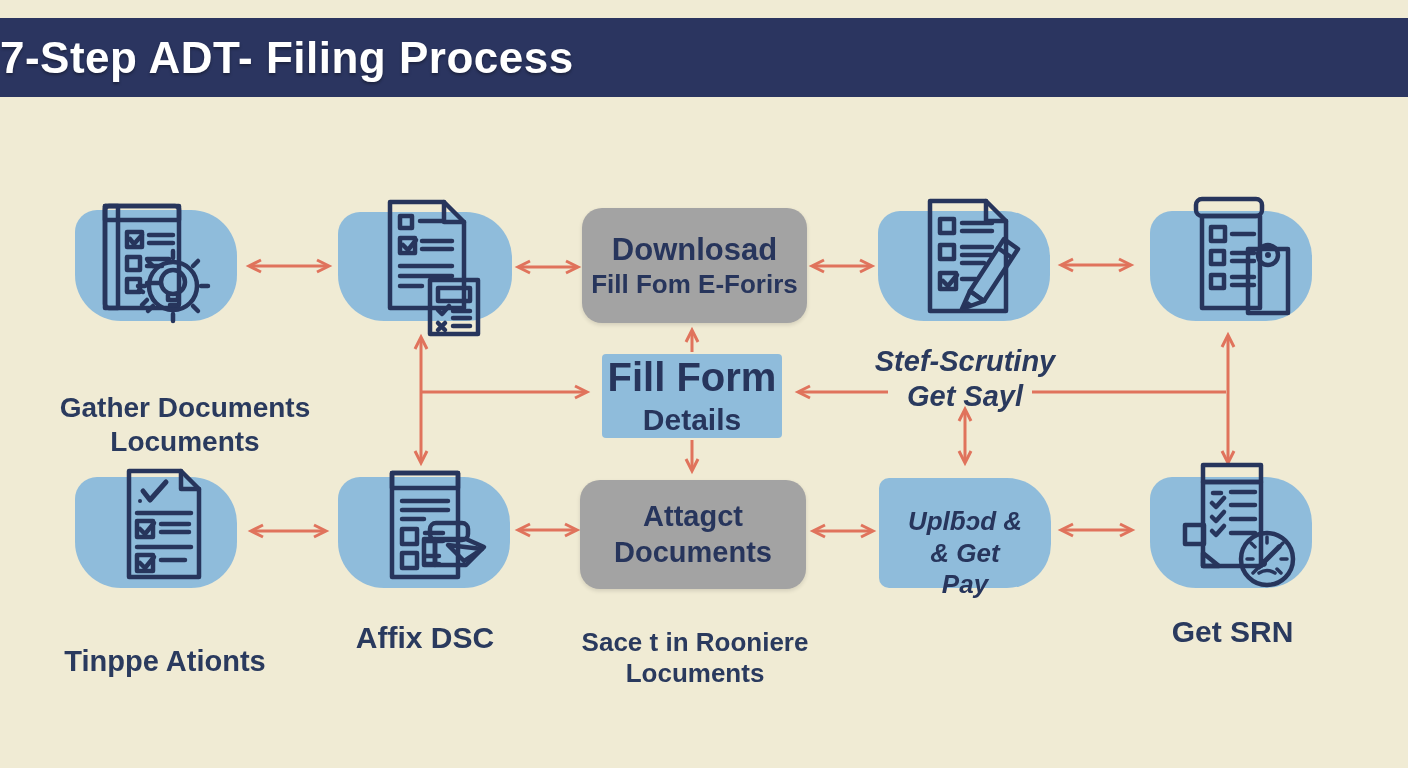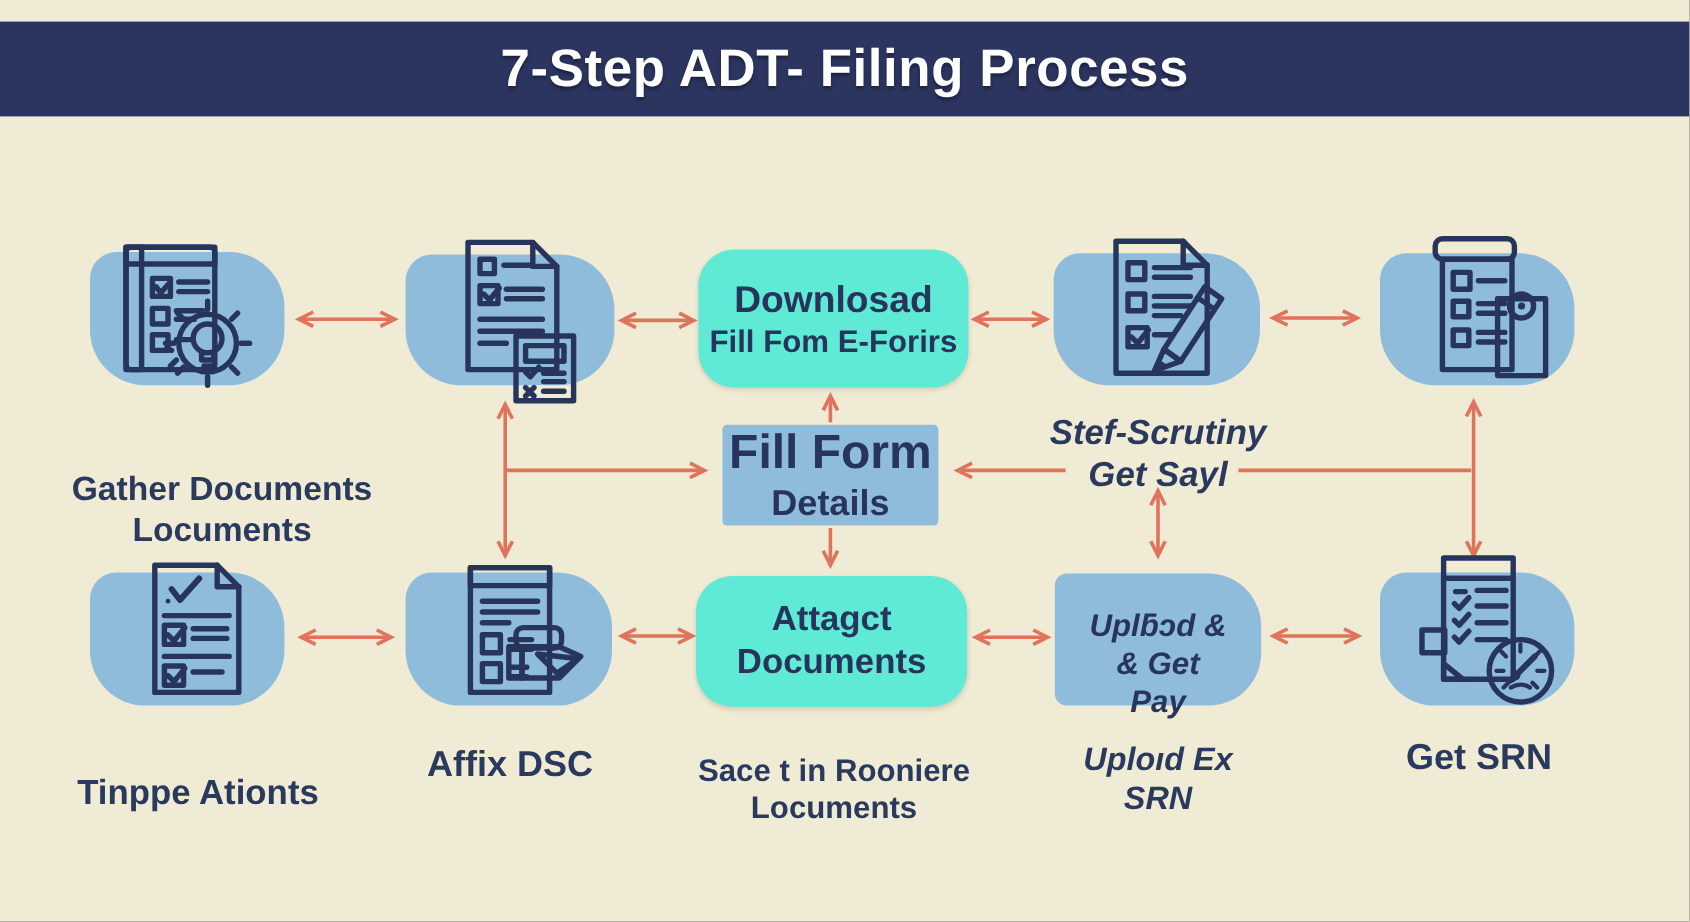--- a/index.html
+++ b/index.html
@@ -4,29 +4,29 @@
 <style>
   html,body{margin:0;padding:0;background:#888;}
   .canvas{
     position:relative;width:1408px;height:768px;overflow:hidden;
     background:#F0EBD4;
     font-family:"Liberation Sans","DejaVu Sans",sans-serif;
     color:#27355C;
   }
   .banner{
     position:absolute;left:0;top:18px;width:1408px;height:79px;
-    background:#2B3560;display:flex;align-items:center;justify-content:center;
+    background:#2B3560;display:flex;align-items:center;
   }
   .banner .title{
     color:#FFFFFF;font-size:44px;font-weight:bold;letter-spacing:.5px;
     text-shadow:0 2px 3px rgba(0,0,0,.35);
   }
   .card{position:absolute;}
   .card.blue{background:#8FBCDB;border-radius:22px 46px 46px 46px;}
-  .card.orange{background:#5eead4;border-radius:30px;box-shadow:0 2px 4px rgba(0,0,0,.12);}
+  .card.orange{background:#a3a3a3;border-radius:20px;box-shadow:0 2px 4px rgba(0,0,0,.12);}
   .boxtext{
     position:absolute;inset:0;display:flex;flex-direction:column;
     align-items:center;justify-content:center;font-weight:bold;color:#27355C;
     line-height:1.22;
   }
   .lbl{
     position:absolute;font-weight:bold;color:#2A3A5E;text-align:center;line-height:1.2;
   }
   .lbl div{white-space:nowrap;}
   .icon-svg{position:absolute;overflow:visible;}
@@ -218,24 +218,20 @@
     <div>Locuments</div>
   </div>
 
   <div class="card" style="left:879px;top:478px;width:172px;height:110px;background:#8FBCDB;border-radius:10px 44px 44px 10px;">
     <div class="boxtext italic">
       <div style="font-size:26px;margin-top:41px;">Uplƃɔd &amp;</div>
       <div style="font-size:26px;">&amp; Get</div>
       <div style="font-size:26px;">Pay</div>
     </div>
   </div>
-  <div class="lbl italic" style="left:865px;top:617px;width:200px;font-size:27px;">
-    <div>Uploıd Ex</div>
-    <div>SRN</div>
-  </div>
 
   <div class="card blue" style="left:1150px;top:477px;width:162px;height:111px;">
     <svg class="icon-svg" style="left:25px;top:-18px;" width="140" height="152" viewBox="0 0 140 152">
       <rect x="28" y="6" width="58" height="17" fill="#7FA8D9" class="st"></rect>
       <rect x="28" y="23" width="58" height="84" fill="#FFFFFF" class="st"></rect>
       <rect x="10" y="66" width="19" height="19" fill="#FFFFFF" class="st"></rect>
       <path d="M28,94 l16,13 h-16 z" fill="#FFFFFF" class="st"></path>
       <path d="M38,34 h8 M56,33 h24" class="st"></path>
       <path d="M37,44 l4,4 l8,-9 M56,46 h24" class="st"></path>
       <path d="M37,58 l4,4 l8,-9 M56,60 h24" class="st"></path>

